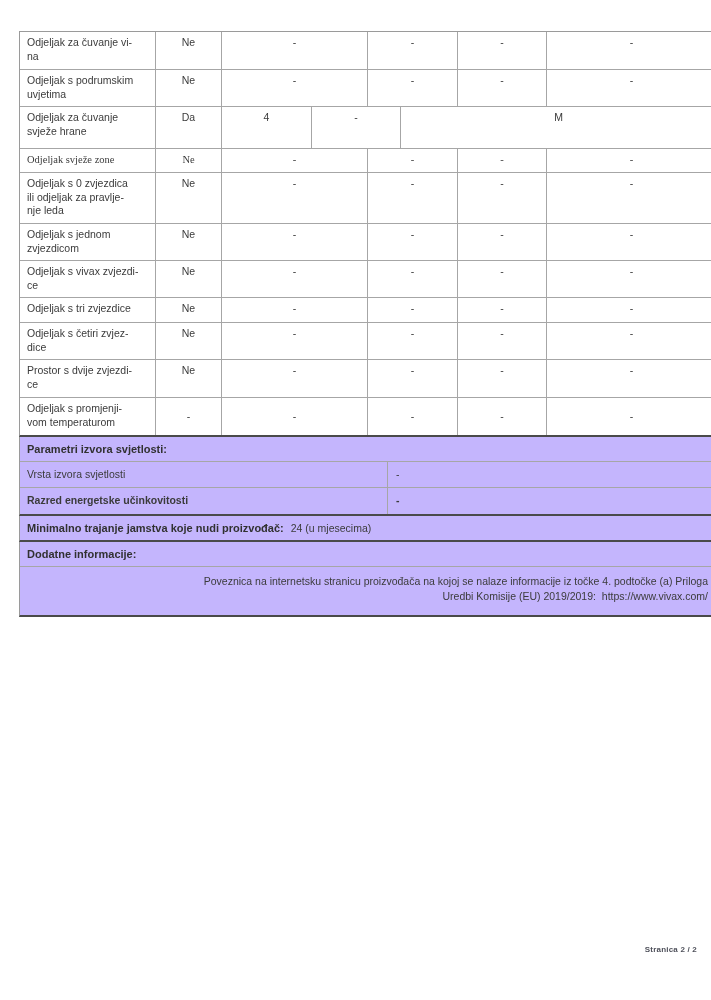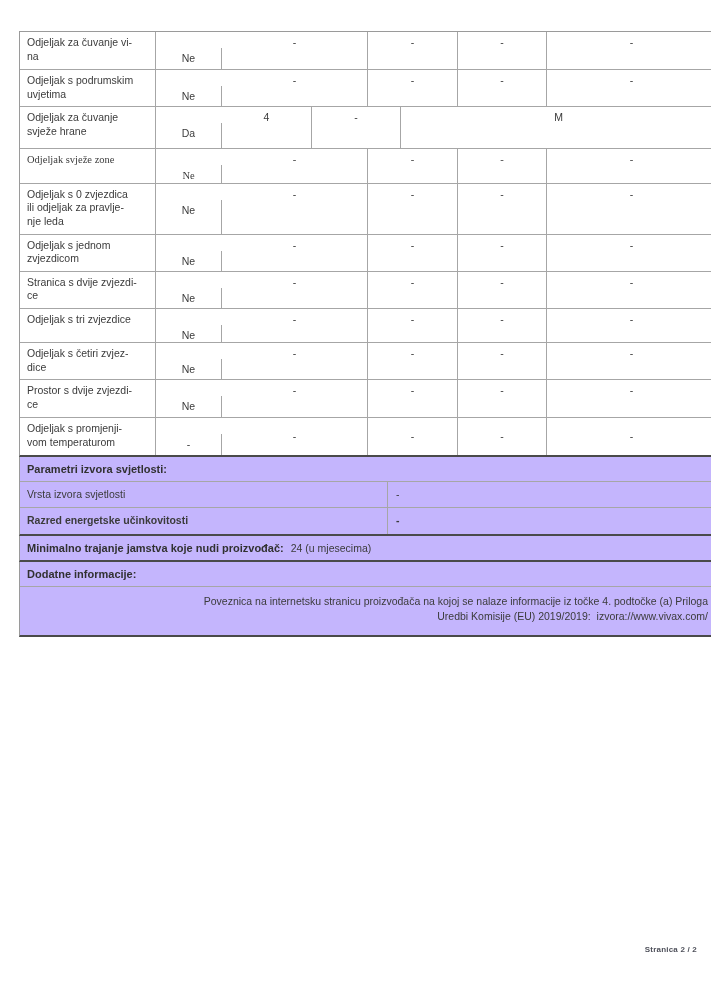--- a/index.html
+++ b/index.html
@@ -16,21 +16,21 @@
     box-sizing:border-box;
   }
   .trow{display:flex;border-bottom:1px solid #a6a6a6;box-sizing:border-box;}
   .trow:last-child{border-bottom:none;justify-content:flex-end;}
   .c{box-sizing:border-box;border-right:1px solid #a6a6a6;font-size:10.5px;line-height:13.5px;}
   .c.last{border-right:none;}
   .c-label{
     width:136px;padding:4px 5px 4px 7px;white-space:pre-line;
   }
   .c-val{text-align:center;padding-top:4px;}
-  .c2{width:66px;margin-top:16px;}
+  .c2{width:66px;}
   .c3{width:146px;}
   .c4{width:90px;}
   .c5{width:89px;}
   .c6{flex:1;}
   .h24{min-height:24px;font-family:Liberation Serif, serif;} .h25{min-height:25px;} .h37{min-height:37px;}
   .h38{min-height:38px;} .h42{min-height:42px;} .h51{min-height:51px;}
   .vcenter .c-val{display:flex;align-items:center;justify-content:center;padding-top:0;}
   
   .block{
     border-left:1px solid #9a9a9a;border-right:1px solid #9a9a9a;
@@ -120,21 +120,21 @@
       <div class="c c-label">Odjeljak s jednom
 zvjezdicom</div>
       <div class="c c-val c2">Ne</div>
       <div class="c c-val c3">-</div>
       <div class="c c-val c4">-</div>
       <div class="c c-val c5">-</div>
       <div class="c c-val c6 last">-</div>
     </div>
 
     <div class="trow h37">
-      <div class="c c-label">Stranica s dvije zvjezdi-
+      <div class="c c-label">Odjeljak s vivax zvjezdi-
 ce</div>
       <div class="c c-val c2">Ne</div>
       <div class="c c-val c3">-</div>
       <div class="c c-val c4">-</div>
       <div class="c c-val c5">-</div>
       <div class="c c-val c6 last">-</div>
     </div>
 
     <div class="trow h25">
       <div class="c c-label">Odjeljak s tri zvjezdice</div>
@@ -189,18 +189,18 @@
     </div>
   </div>
 
   <div class="block warranty">
     <span class="b">Minimalno trajanje jamstva koje nudi proizvođač:</span><span class="wv">24 (u mjesecima)</span>
   </div>
 
   <div class="block info">
     <div class="sec-header">Dodatne informacije:</div>
     <div class="info-text"><span>Poveznica na internetsku stranicu proizvođača na kojoj se nalaze informacije iz točke 4. podtočke (a) Priloga
-Uredbi Komisije (EU) 2019/2019:&nbsp; </span><span class="url">izvora://www.vivax.com/</span></div>
+Uredbi Komisije (EU) 2019/2019:&nbsp; </span><span class="url">https://www.vivax.com/</span></div>
   </div>
 
 </div>
 
 <div class="page-footer">Stranica 2 / 2</div>
 
 </body></html>

